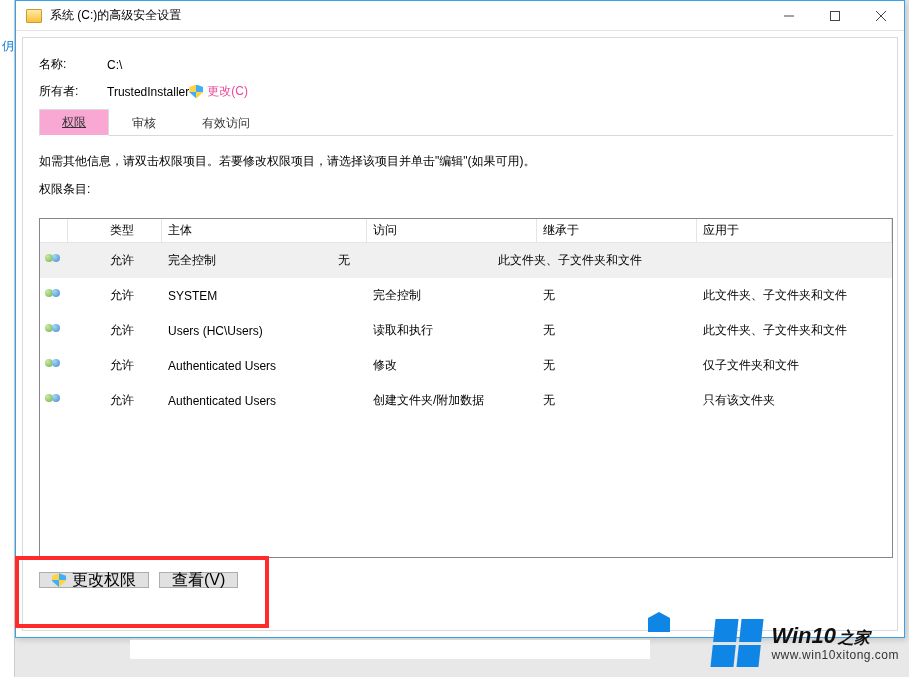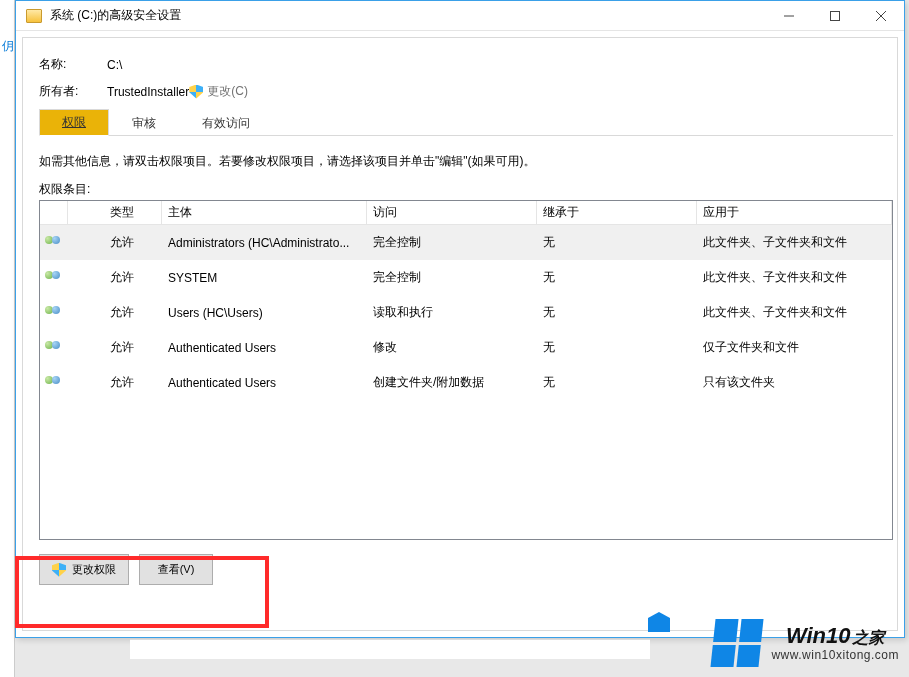--- a/index.html
+++ b/index.html
@@ -74,45 +74,45 @@
     content: "";
     position: absolute; inset: 0;
     background:
       conic-gradient(from 0deg,
         #3db0f7 0 90deg,
         #ffd24a 90deg 180deg,
         #3db0f7 180deg 270deg,
         #ffd24a 270deg 360deg);
     clip-path: polygon(50% 0, 100% 18%, 100% 55%, 50% 100%, 0 55%, 0 18%);
   }
-  .link { color: #737373; cursor: pointer; }
+  .link { color: #ec4899; cursor: pointer; }
   .tabs {
     display: flex;
     border-bottom: 1px solid #d9d9d9;
     margin-top: 6px;
     height: 26px;
     align-items: flex-end;
   }
   .tab {
     padding: 4px 22px;
     border: 1px solid transparent;
     border-bottom: none;
     position: relative;
     top: 1px;
     cursor: pointer;
     color: #333;
   }
   .tab.active {
     border-color: #d9d9d9;
-    background: #eab308;
+    background: #f9a8d4;
     border-bottom: 1px solid #fff;
     text-decoration: underline;
   }
   .instruction { margin: 16px 0 10px 0; line-height: 1.6; }
-  .section-label { margin-bottom: 2px; }
+  .section-label { margin-bottom: 20px; }
   .perm-table {
     border: 1px solid #828790;
     height: 340px;
     overflow: hidden;
     background: #fff;
   }
   .thead {
     display: flex;
     height: 24px;
     align-items: center;
@@ -149,27 +149,27 @@
     background: radial-gradient(circle at 30% 30%, #c9e8a7, #6fb44a);
     top: 0;
   }
   .people-icon::before { left: 0; }
   .people-icon::after { left: 7px; background: radial-gradient(circle at 30% 30%, #a7d4f5, #4a8fc7); }
   .button-row {
     margin-top: 14px;
     display: flex; gap: 10px;
   }
   .btn {
-    height: 31px;
+    height: 16px;
     padding: 0 12px;
     background: #e1e1e1;
     border: 1px solid #adadad;
     display: inline-flex; align-items: center; justify-content: center;
     cursor: pointer;
-    font-family: inherit; font-size: 11px;
+    font-family: inherit; font-size: 16px;
     min-width: 74px;
   }
   .red-highlight {
     position: absolute;
     left: 15px; top: 556px;
     width: 254px; height: 72px;
     border: 4px solid #ff2a2a;
     pointer-events: none;
     z-index: 50;
   }
@@ -180,21 +180,21 @@
     z-index: 60;
     gap: 10px;
   }
   .winlogo {
     width: 48px; height: 48px;
     display: grid; grid-template-columns: 1fr 1fr; grid-template-rows: 1fr 1fr;
     gap: 3px;
     transform: skewX(-6deg);
   }
   .winlogo div { background: #0f86e6; }
-  .wm-text { text-align: center; line-height: 1.1; }
+  .wm-text { text-align: left; line-height: 1.1; }
   .wm-text .line1 { font-size: 22px; font-weight: 700; color: #111; font-style: italic;}
   .wm-text .line1 .home { font-size: 16px; margin-left: 2px;}
   .wm-text .line2 { font-size: 12px; color: #333; letter-spacing: 0.5px; }
   .bg-fragment {
     position: absolute;
     left: 648px; top: 612px;
     width: 22px; height: 20px;
     background: #0f86e6;
     clip-path: polygon(0 30%, 50% 0, 100% 30%, 100% 100%, 0 100%);
     z-index: 5;
@@ -269,21 +269,20 @@
           <div class="th col-type">类型</div>
           <div class="th col-principal">主体</div>
           <div class="th col-access">访问</div>
           <div class="th col-inherit">继承于</div>
           <div class="th col-applies">应用于</div>
         </div>
         <div class="tbody" id="tbody">
             <div class="row selected">
               <div class="td col-icon"><span class="people-icon"></span></div>
               <div class="td col-type">允许</div>
-              <div class="td col-principal">Administrators (HC\Administrato...</div>
               <div class="td col-access">完全控制</div>
               <div class="td col-inherit">无</div>
               <div class="td col-applies">此文件夹、子文件夹和文件</div>
             </div>
             <div class="row">
               <div class="td col-icon"><span class="people-icon"></span></div>
               <div class="td col-type">允许</div>
               <div class="td col-principal">SYSTEM</div>
               <div class="td col-access">完全控制</div>
               <div class="td col-inherit">无</div>

